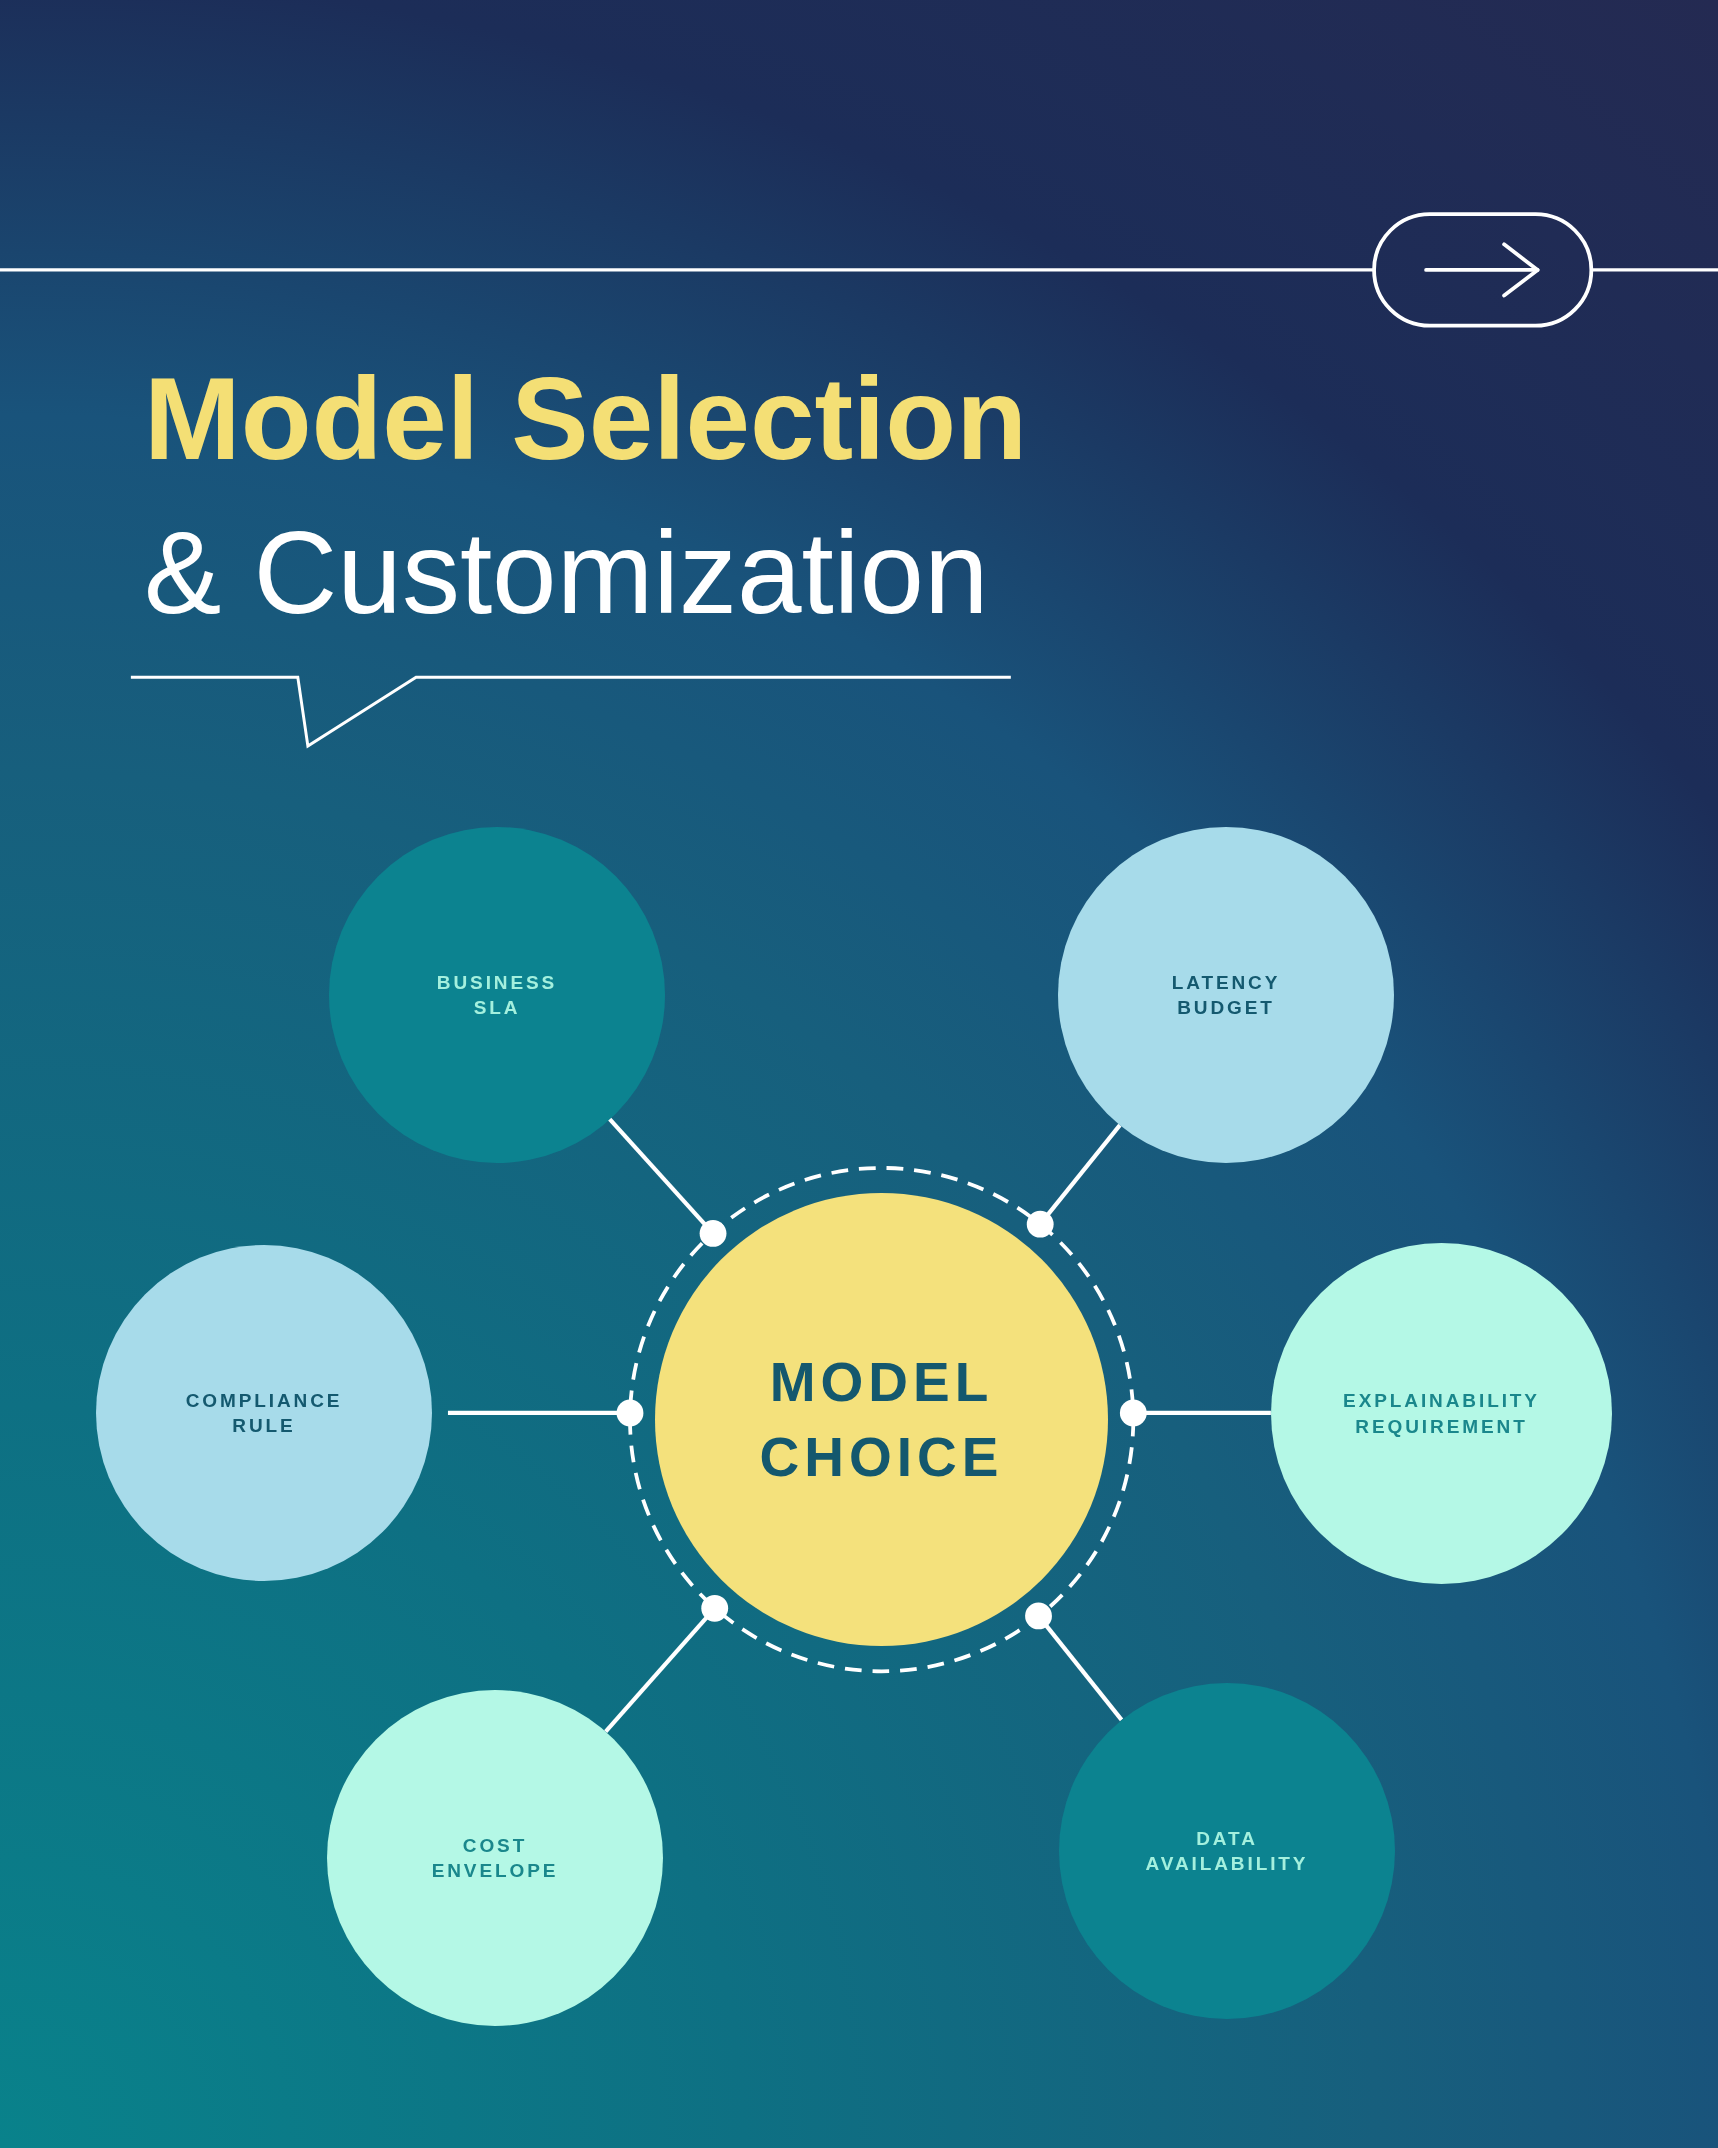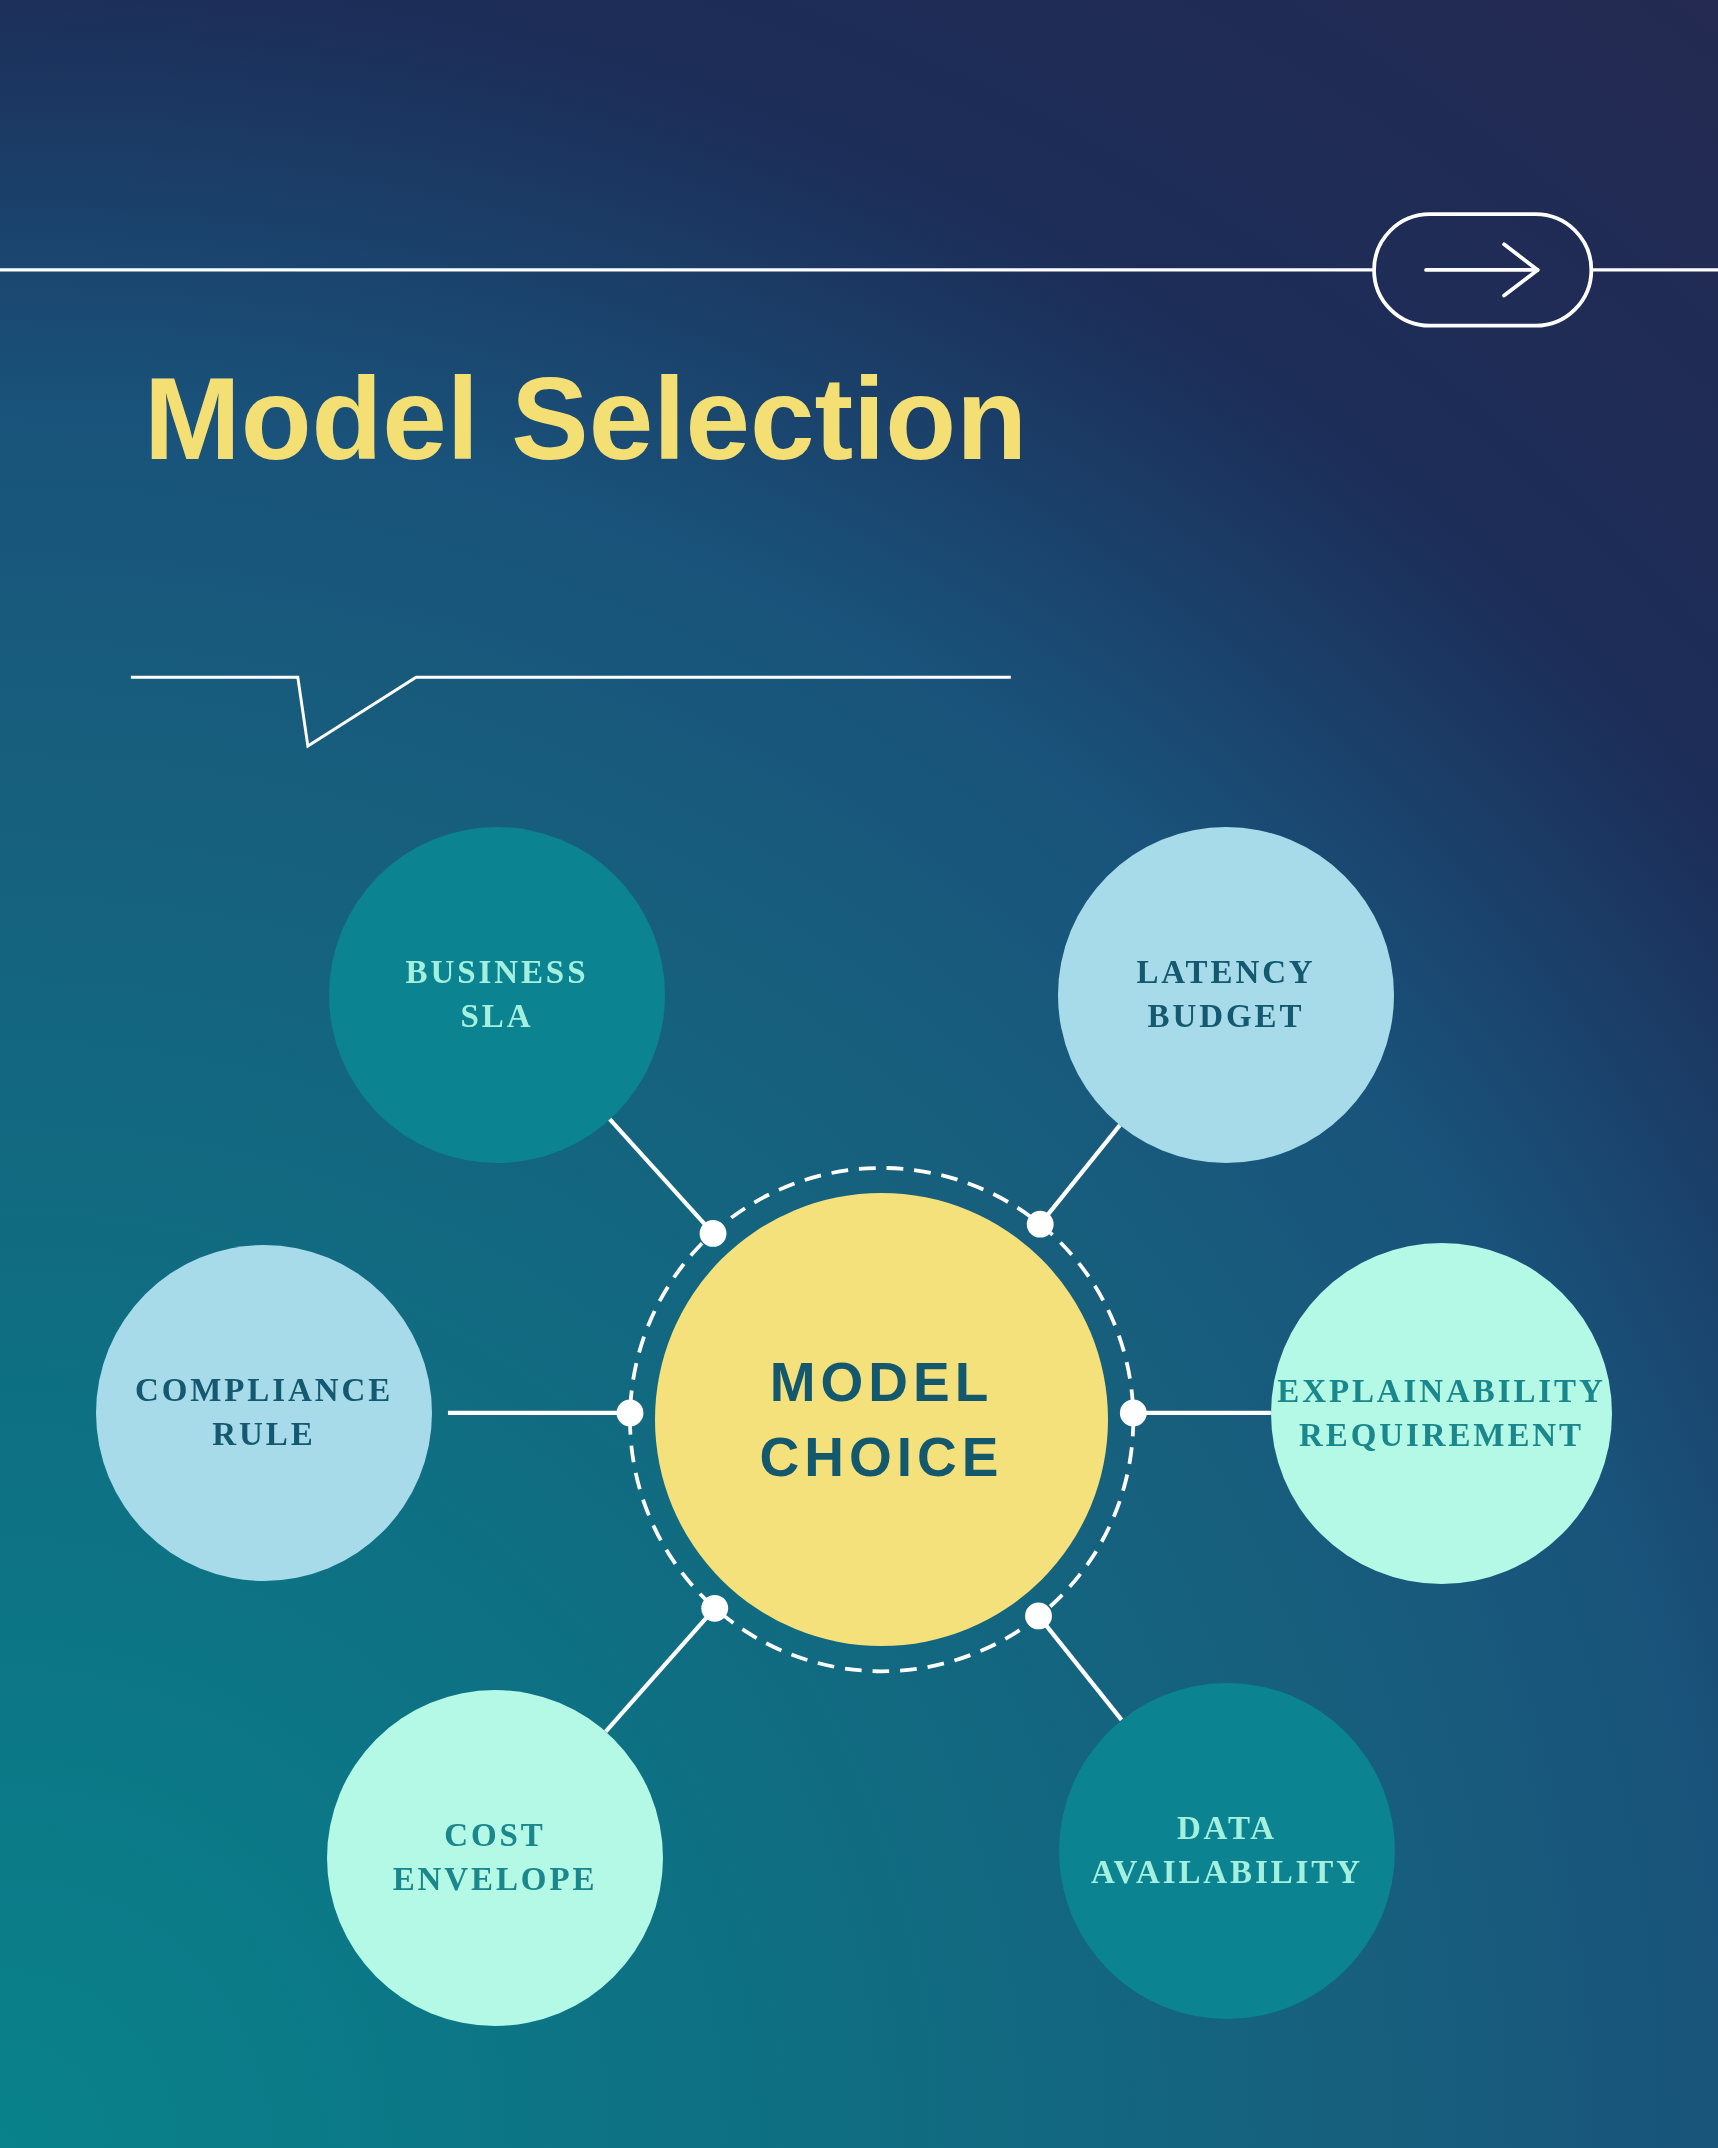--- a/index.html
+++ b/index.html
@@ -40,21 +40,21 @@
 
   .node{
     position:absolute;border-radius:50%;
     display:flex;align-items:center;justify-content:center;
     text-align:center;
   }
   .node-label{
     white-space:pre-line;font-weight:700;display:block;
   }
   .sat{width:336px;height:336px;}
-  .sat .node-label{font-size:33px;letter-spacing:2.9px;line-height:1.32;font-family:Liberation Serif, serif;}
+  .sat .node-label{font-size:19px;letter-spacing:2.9px;line-height:1.32;}
   .sat-lg{width:341px;height:341px;}
   .teal{background:var(--teal-fill);color:var(--teal-text);}
   .light-blue{background:var(--light-blue-fill);color:var(--light-blue-text);}
   .mint{background:var(--mint-fill);color:var(--mint-text);}
   .center-node{width:453px;height:453px;background:var(--center-fill);color:var(--center-text);}
   .center-node .node-label{font-size:55px;letter-spacing:5px;line-height:1.35;}
 </style>
 </head>
 <body>
 
@@ -91,20 +91,21 @@
       <circle class="dot" cx="1240" cy="1459" r="16"></circle>
       <circle class="dot" cx="751" cy="1684" r="16"></circle>
       <circle class="dot" cx="1351" cy="1684" r="16"></circle>
       <circle class="dot" cx="852" cy="1917" r="16"></circle>
       <circle class="dot" cx="1238" cy="1926" r="16"></circle>
     </g>
   </svg>
 
   <header class="title-block">
     <h1 class="title-line1">Model Selection</h1>
+    <h1 class="title-line2">&amp; Customization</h1>
   </header>
 
   <div class="node sat teal" style="left:329px;top:827px;">
     <span class="node-label">BUSINESS
 SLA</span>
   </div>
 
   <div class="node sat light-blue" style="left:1058px;top:827px;">
     <span class="node-label">LATENCY
 BUDGET</span>

